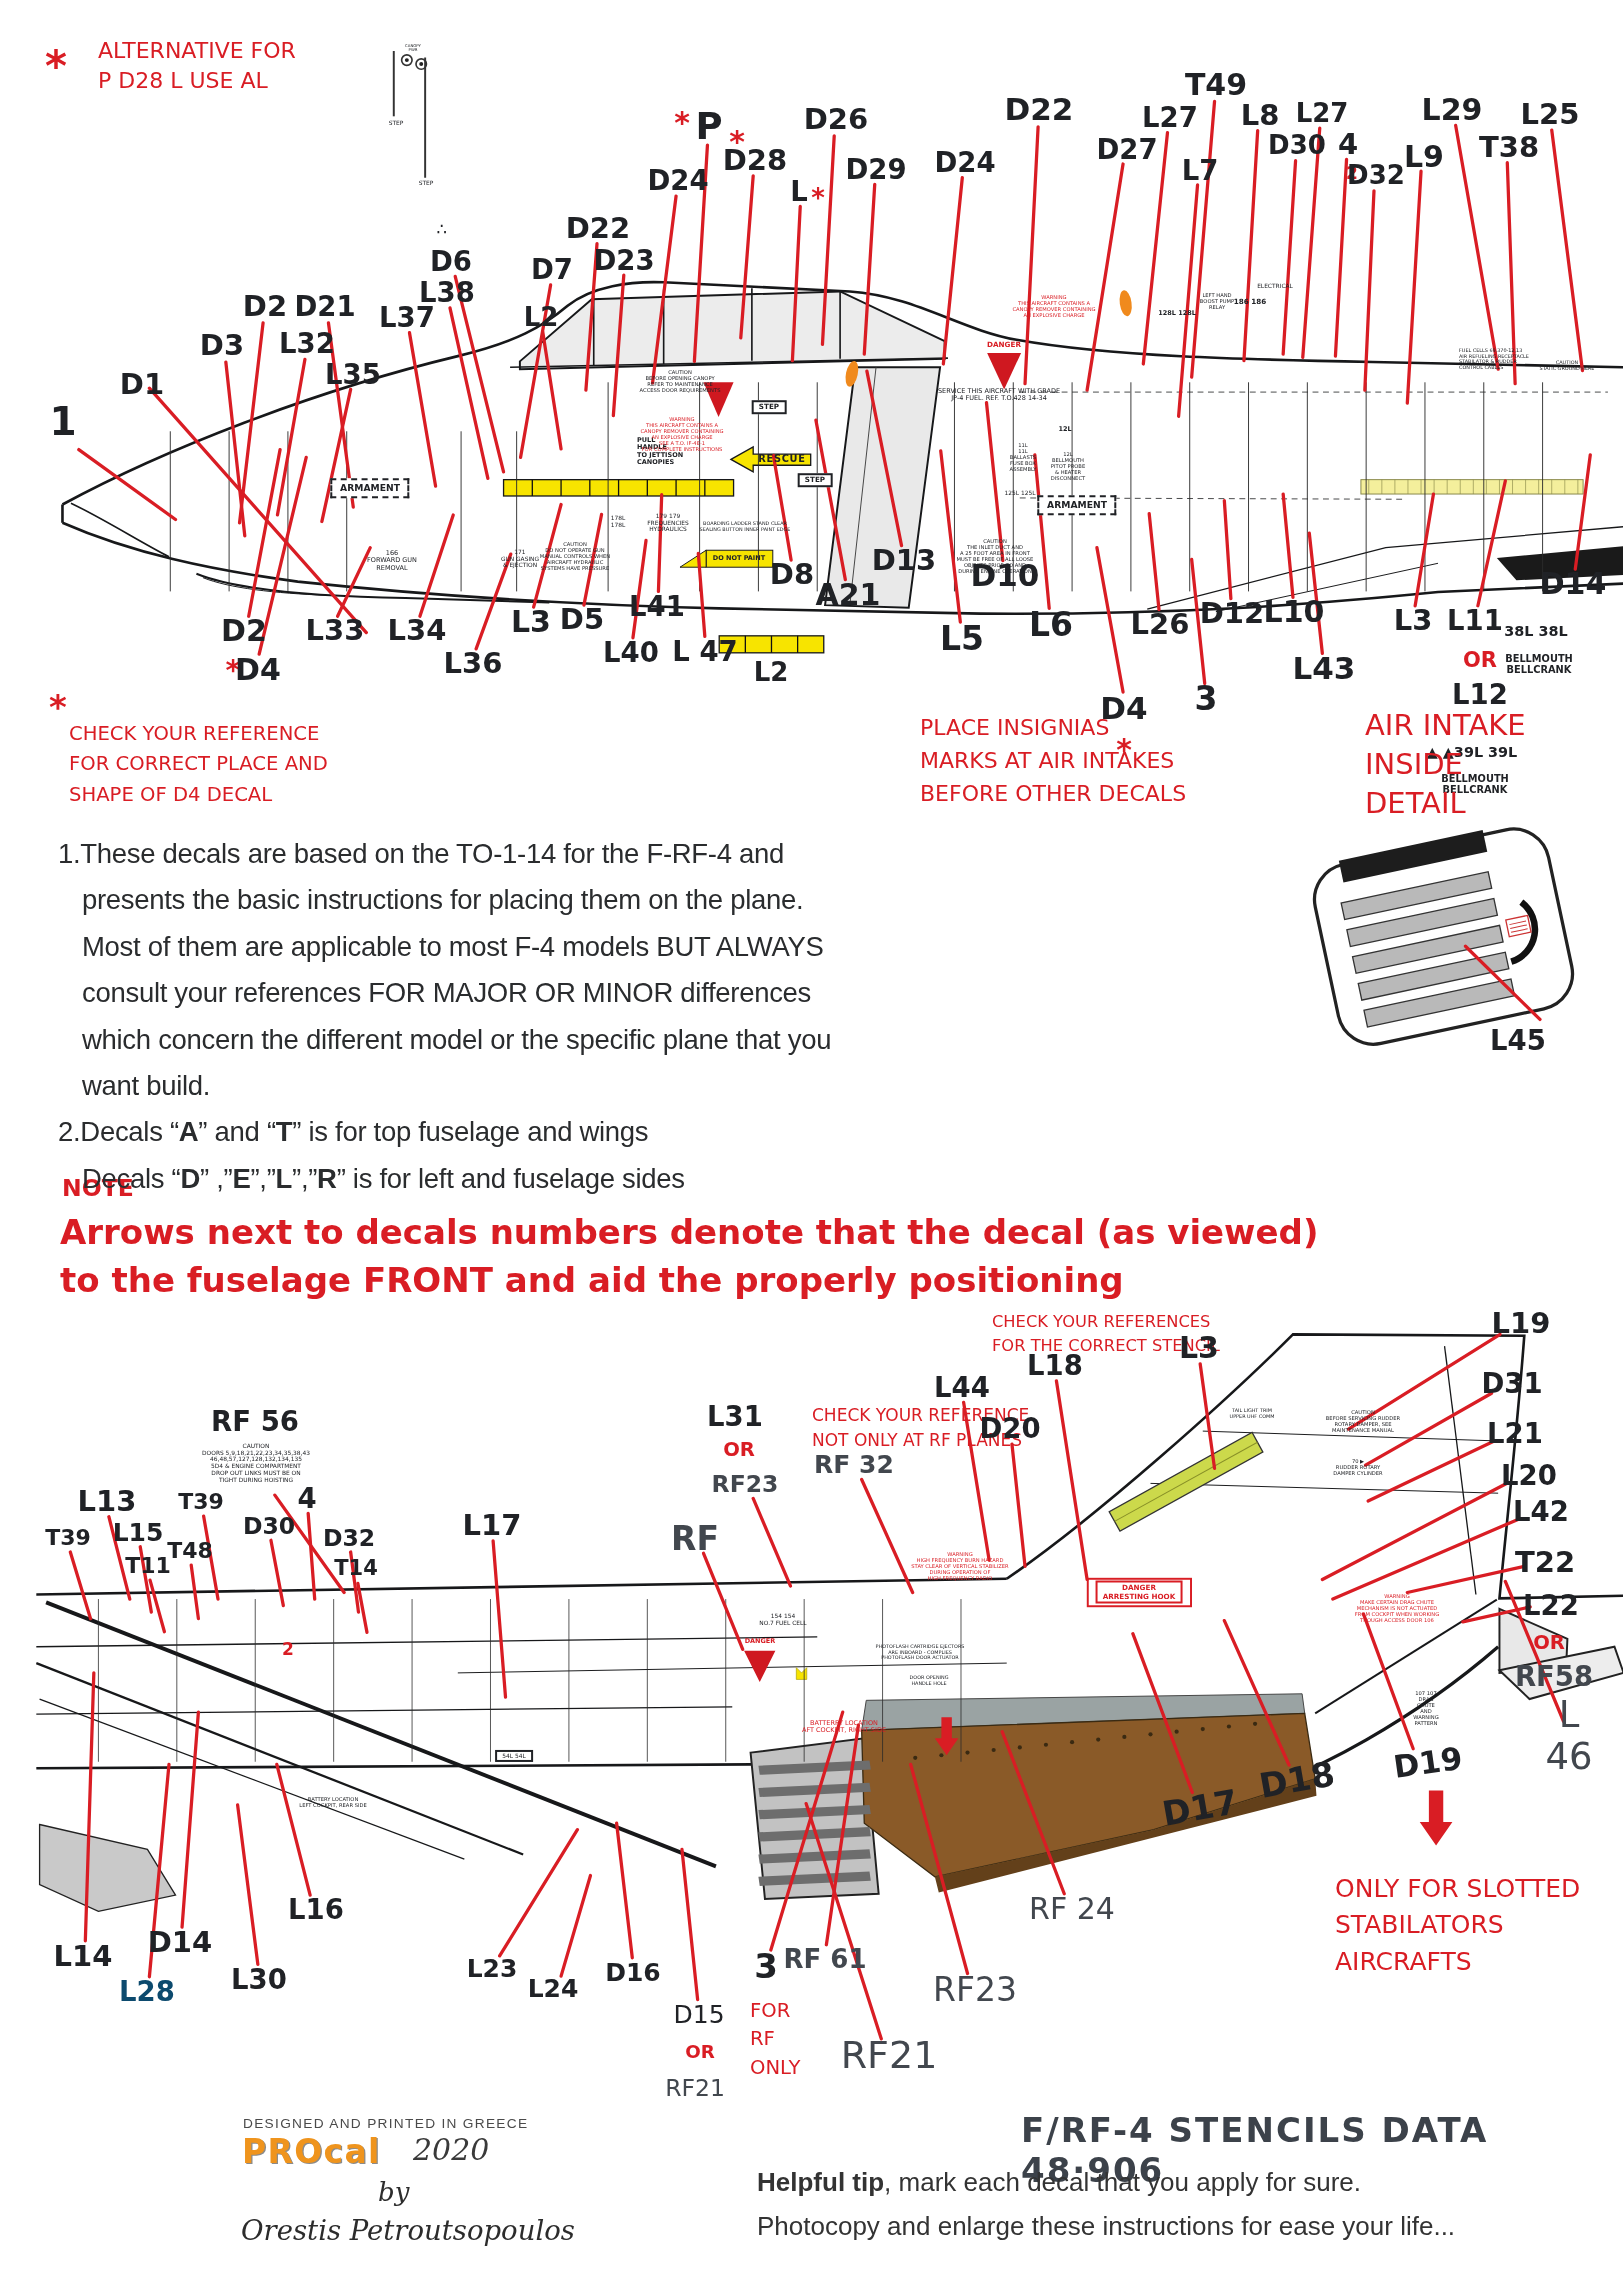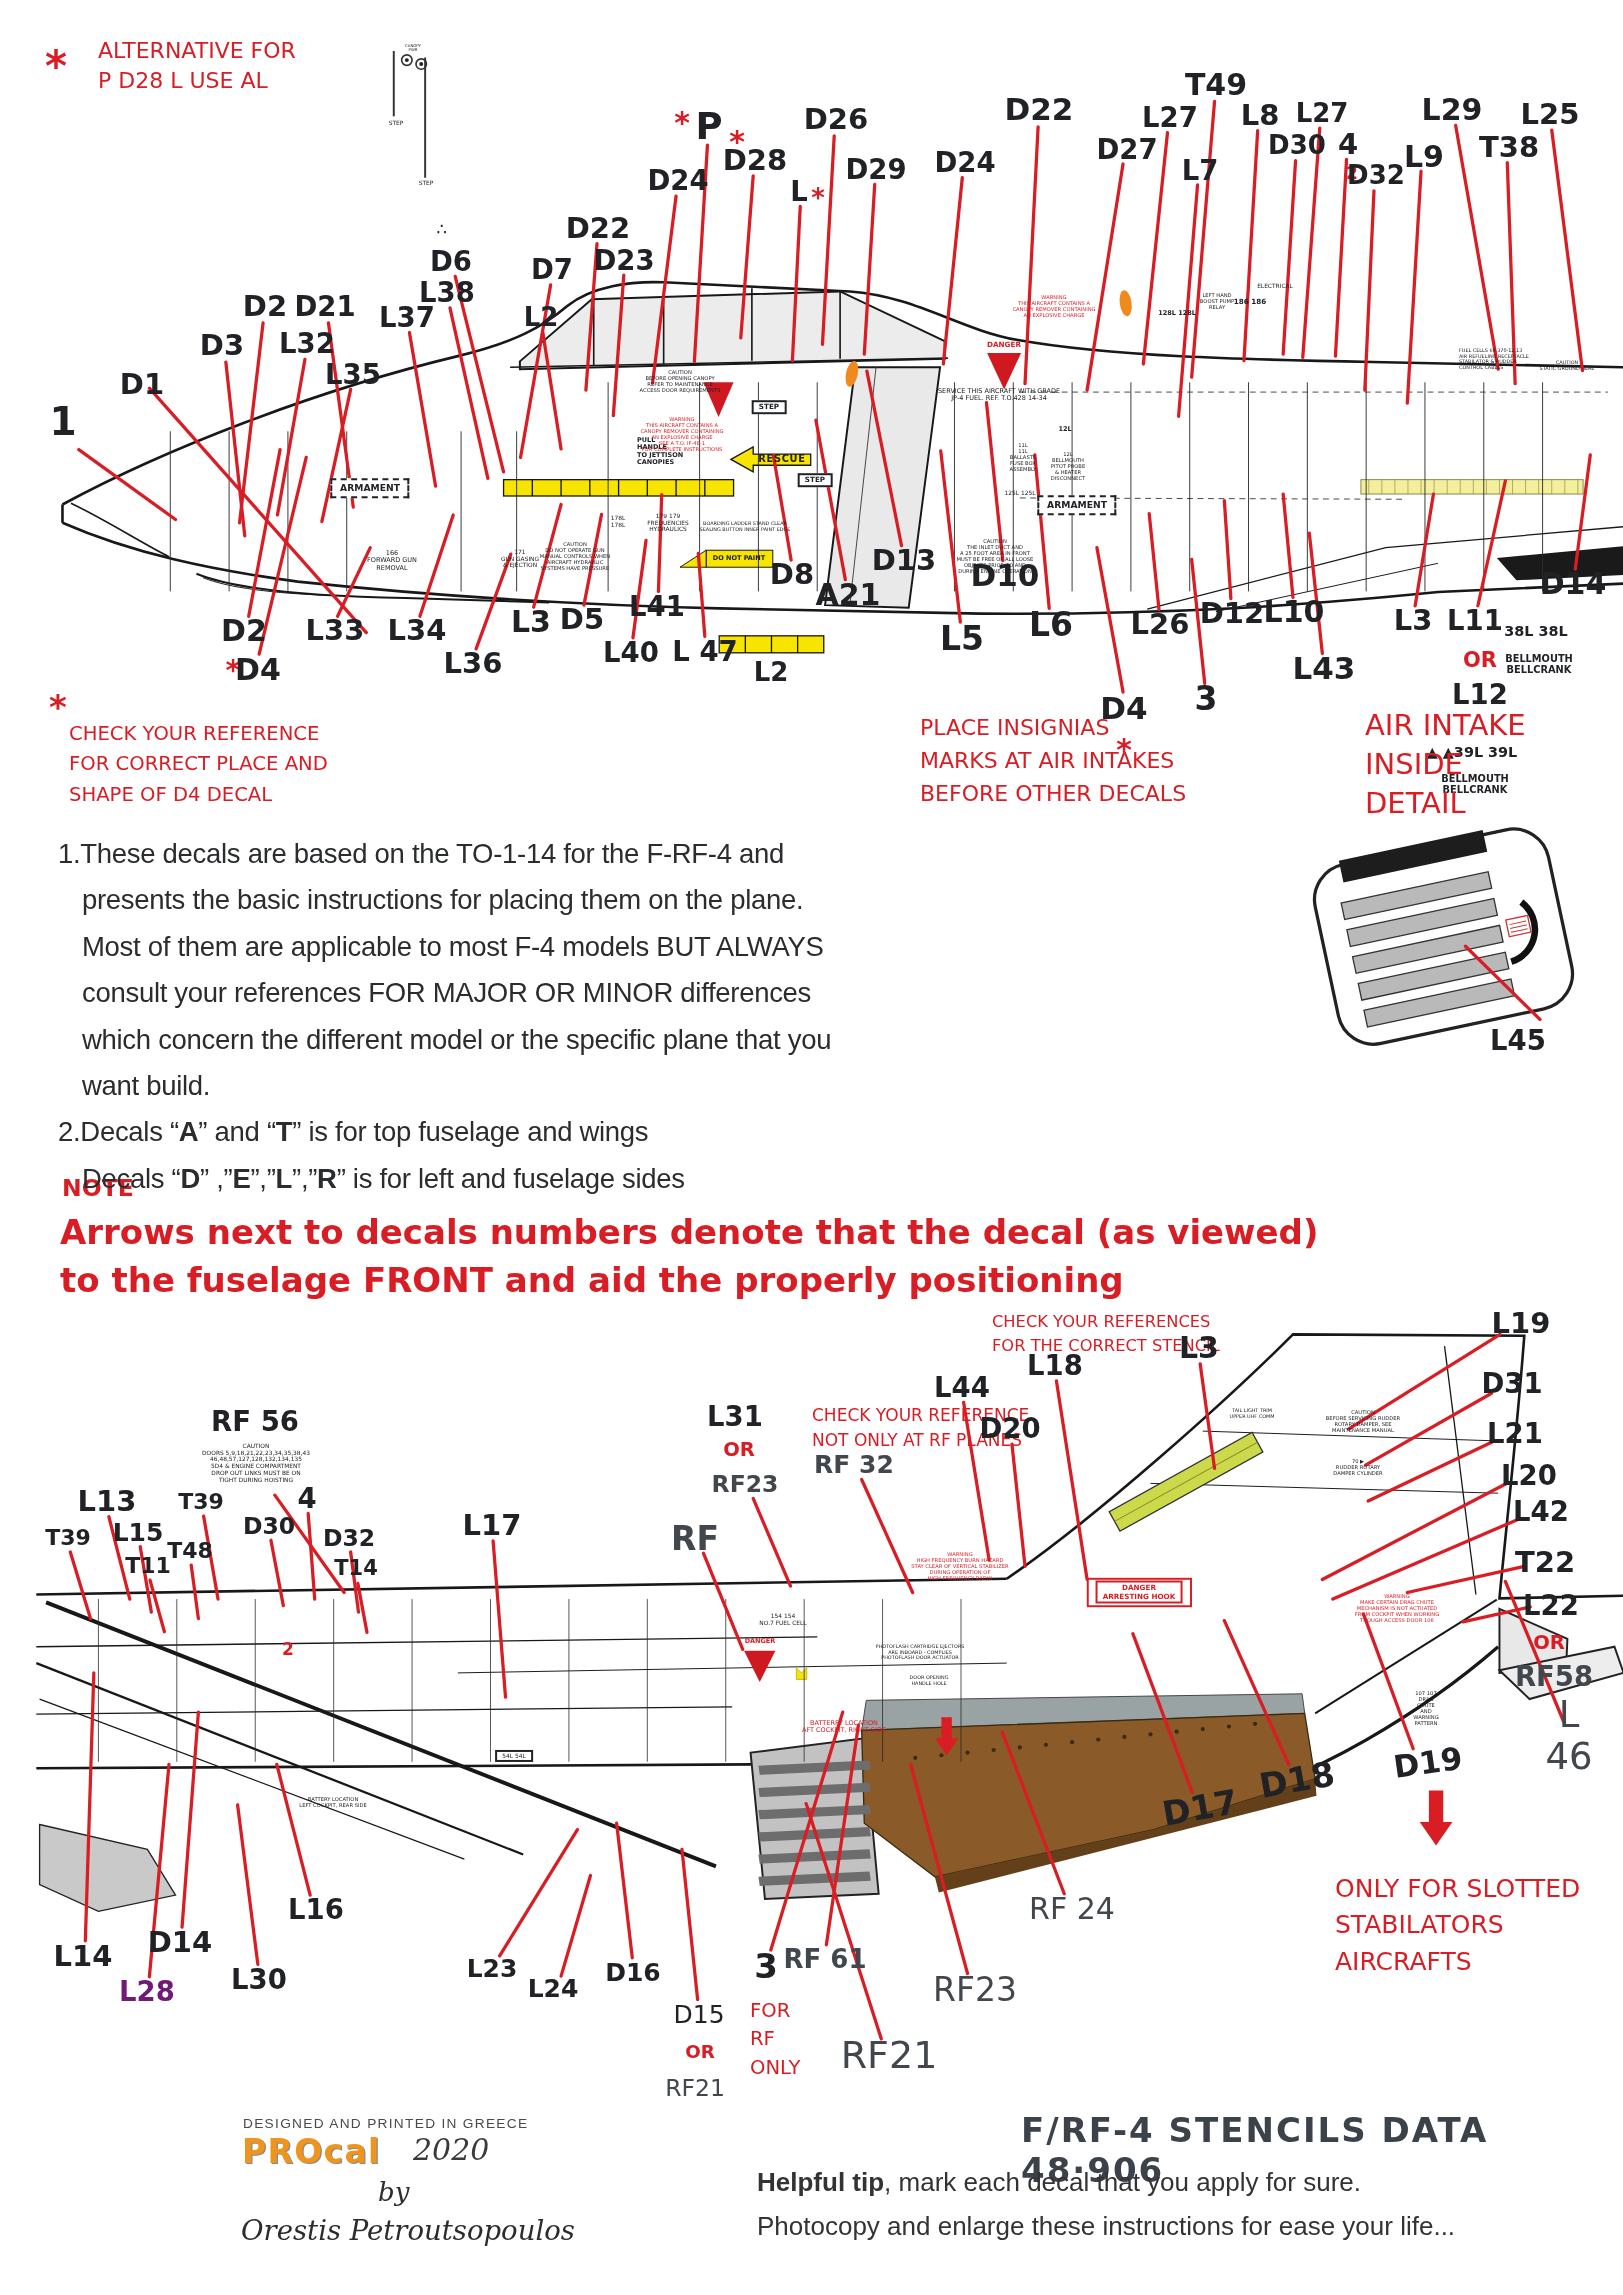--- a/index.html
+++ b/index.html
@@ -552,21 +552,21 @@
       <div class="lb ctr" style="left: 700px; top: 2052px; font-size: 18.3px; color: rgb(217, 29, 36); font-weight: 700;">OR</div>
       <div class="lb ctr" style="left: 695px; top: 2088px; font-size: 23.5px; color: rgb(66, 71, 78); font-weight: 400;">RF21</div>
       <div class="lb" style="left: 750px; top: 1997px; font-size: 19.6px; color: rgb(217, 29, 36); font-weight: 400; line-height: 1.45;">FOR
 RF
 ONLY</div>
       <div class="lb ctr" style="left: 633px; top: 1973px; font-size: 25px; color: rgb(32, 34, 38); font-weight: 700;">D16</div>
       <div class="lb ctr" style="left: 553px; top: 1989px; font-size: 25px; color: rgb(32, 34, 38); font-weight: 700;">L24</div>
       <div class="lb ctr" style="left: 492px; top: 1969px; font-size: 25px; color: rgb(32, 34, 38); font-weight: 700;">L23</div>
       <div class="lb ctr" style="left: 316px; top: 1910px; font-size: 27.5px; color: rgb(32, 34, 38); font-weight: 700;">L16</div>
       <div class="lb ctr" style="left: 259px; top: 1980px; font-size: 27.5px; color: rgb(32, 34, 38); font-weight: 700;">L30</div>
-      <div class="lb ctr" style="left: 147px; top: 1992px; font-size: 27.5px; color: #701a75; font-weight: 700;">L28</div>
+      <div class="lb ctr" style="left: 147px; top: 1992px; font-size: 27.5px; color: #0c4a6e; font-weight: 700;">L28</div>
       <div class="lb ctr" style="left: 180px; top: 1943px; font-size: 29px; color: rgb(32, 34, 38); font-weight: 700;">D14</div>
       <div class="lb ctr" style="left: 83px; top: 1957px; font-size: 29px; color: rgb(32, 34, 38); font-weight: 700;">L14</div>
       <div class="lb ctr" style="left: 844px; top: 1727px; font-size: 6.5px; color: rgb(217, 29, 36); font-weight: 400;">BATTERRY  LOCATION
 AFT COCKPIT,  RIGHT SIDE</div>
       <div class="lb ctr rbox" style="left: 1139px; top: 1592px; font-size: 7.2px; color: rgb(217, 29, 36); font-weight: 700;">DANGER
 ARRESTING HOOK</div>
       <div class="lb ctr" style="left: 783px; top: 1620px; font-size: 5.9px; color: rgb(32, 34, 38); font-weight: 400;">154    154
 NO.7 FUEL CELL</div>
       <div class="lb ctr" style="left: 960px; top: 1567px; font-size: 5.2px; color: rgb(217, 29, 36); font-weight: 400;">WARNING
 HIGH FREQUENCY BURN HAZARD

